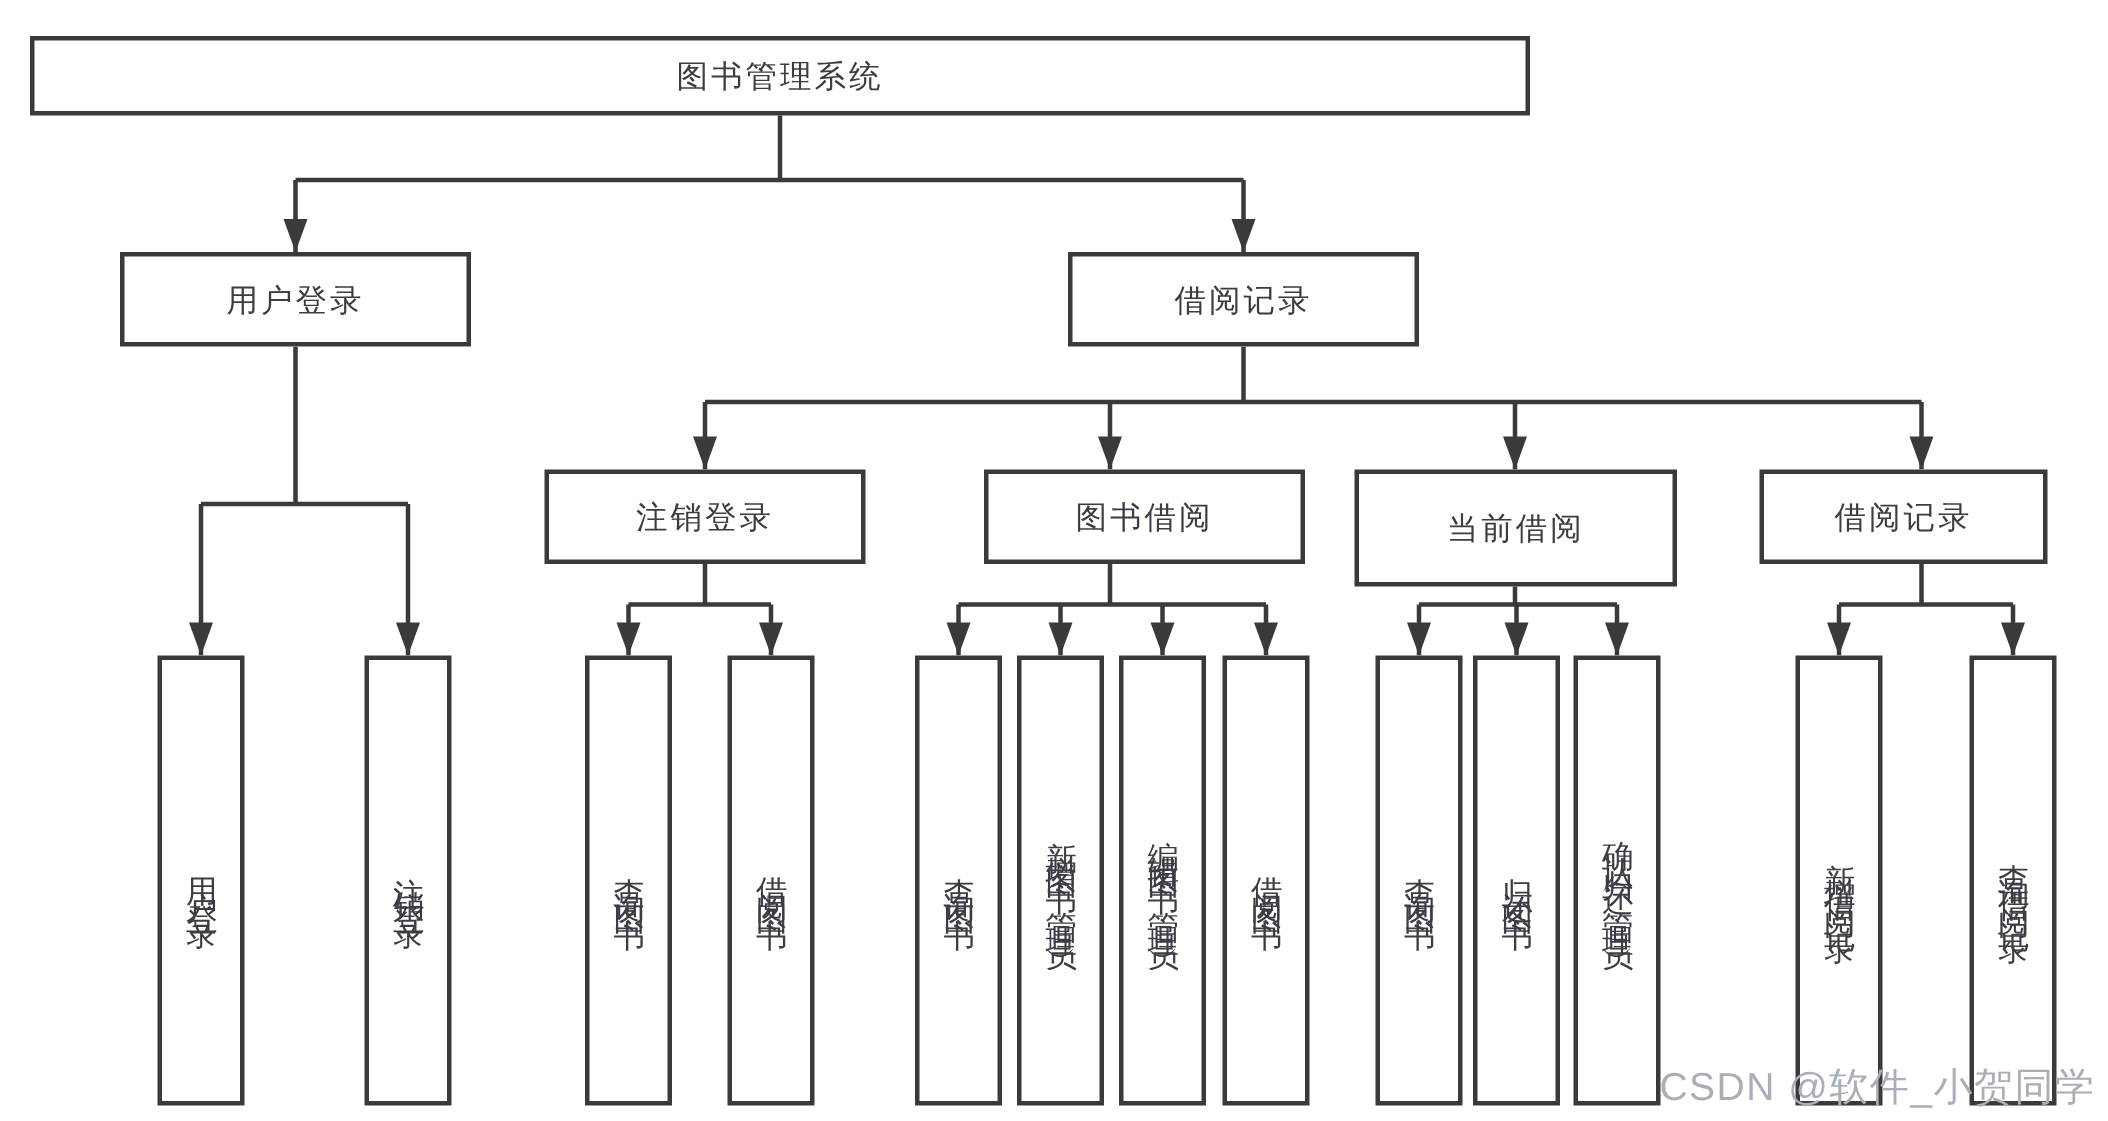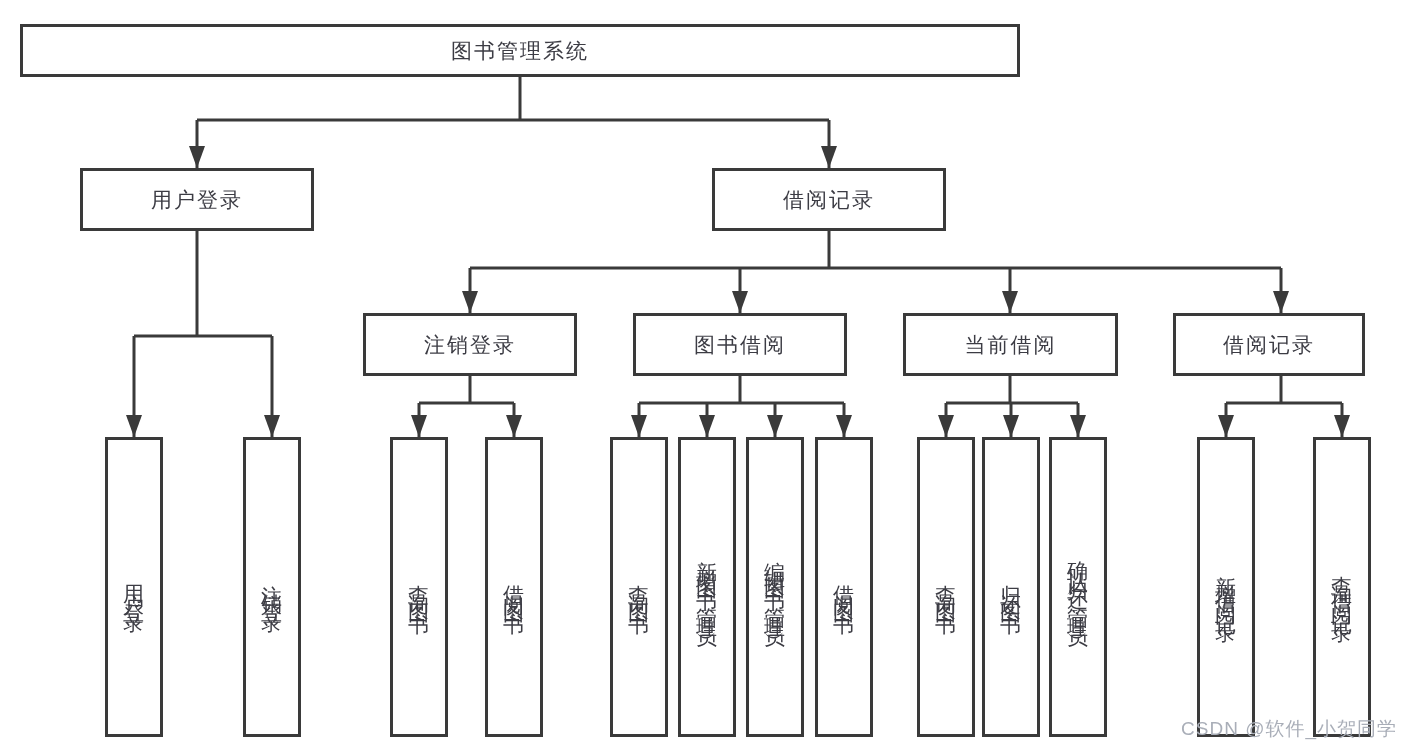--- a/index.html
+++ b/index.html
@@ -52,21 +52,21 @@
     writing-mode:vertical-lr;
     text-orientation:mixed;
     font-size:21px;
     letter-spacing:0.45em;
     line-height:1;
   }
   .watermark{
     position:absolute;
     right:8px;
     bottom:5px;
-    font-size:19px;
+    font-size:26px;
     letter-spacing:1px;
     color:var(--watermark);
     white-space:nowrap;
   }
 </style>
 </head>
 <body>
 
 <div class="canvas">
 
@@ -108,24 +108,24 @@
   <div class="hbox" style="left:80px;top:168px;width:234px;height:63px">
     <span>用户登录</span>
   </div>
   <div class="hbox" style="left:712px;top:168px;width:234px;height:63px">
     <span>借阅记录</span>
   </div>
 
   <div class="hbox" style="left:363px;top:313px;width:214px;height:63px">
     <span>注销登录</span>
   </div>
-  <div class="hbox" style="left:633px;top:313px;width:214px;height:63px">
+  <div class="hbox" style="left:656px;top:313px;width:214px;height:63px">
     <span>图书借阅</span>
   </div>
-  <div class="hbox" style="left:903px;top:313px;width:215px;height:63px">
+  <div class="hbox" style="left:903px;top:313px;width:215px;height:78px">
     <span>当前借阅</span>
   </div>
   <div class="hbox" style="left:1173px;top:313px;width:192px;height:63px">
     <span>借阅记录</span>
   </div>
 
   <div class="vbox" style="left:105px;top:437px;width:58px;height:300px">
     <span class="vtext">用户登录</span>
   </div>
   <div class="vbox" style="left:243px;top:437px;width:58px;height:300px">

